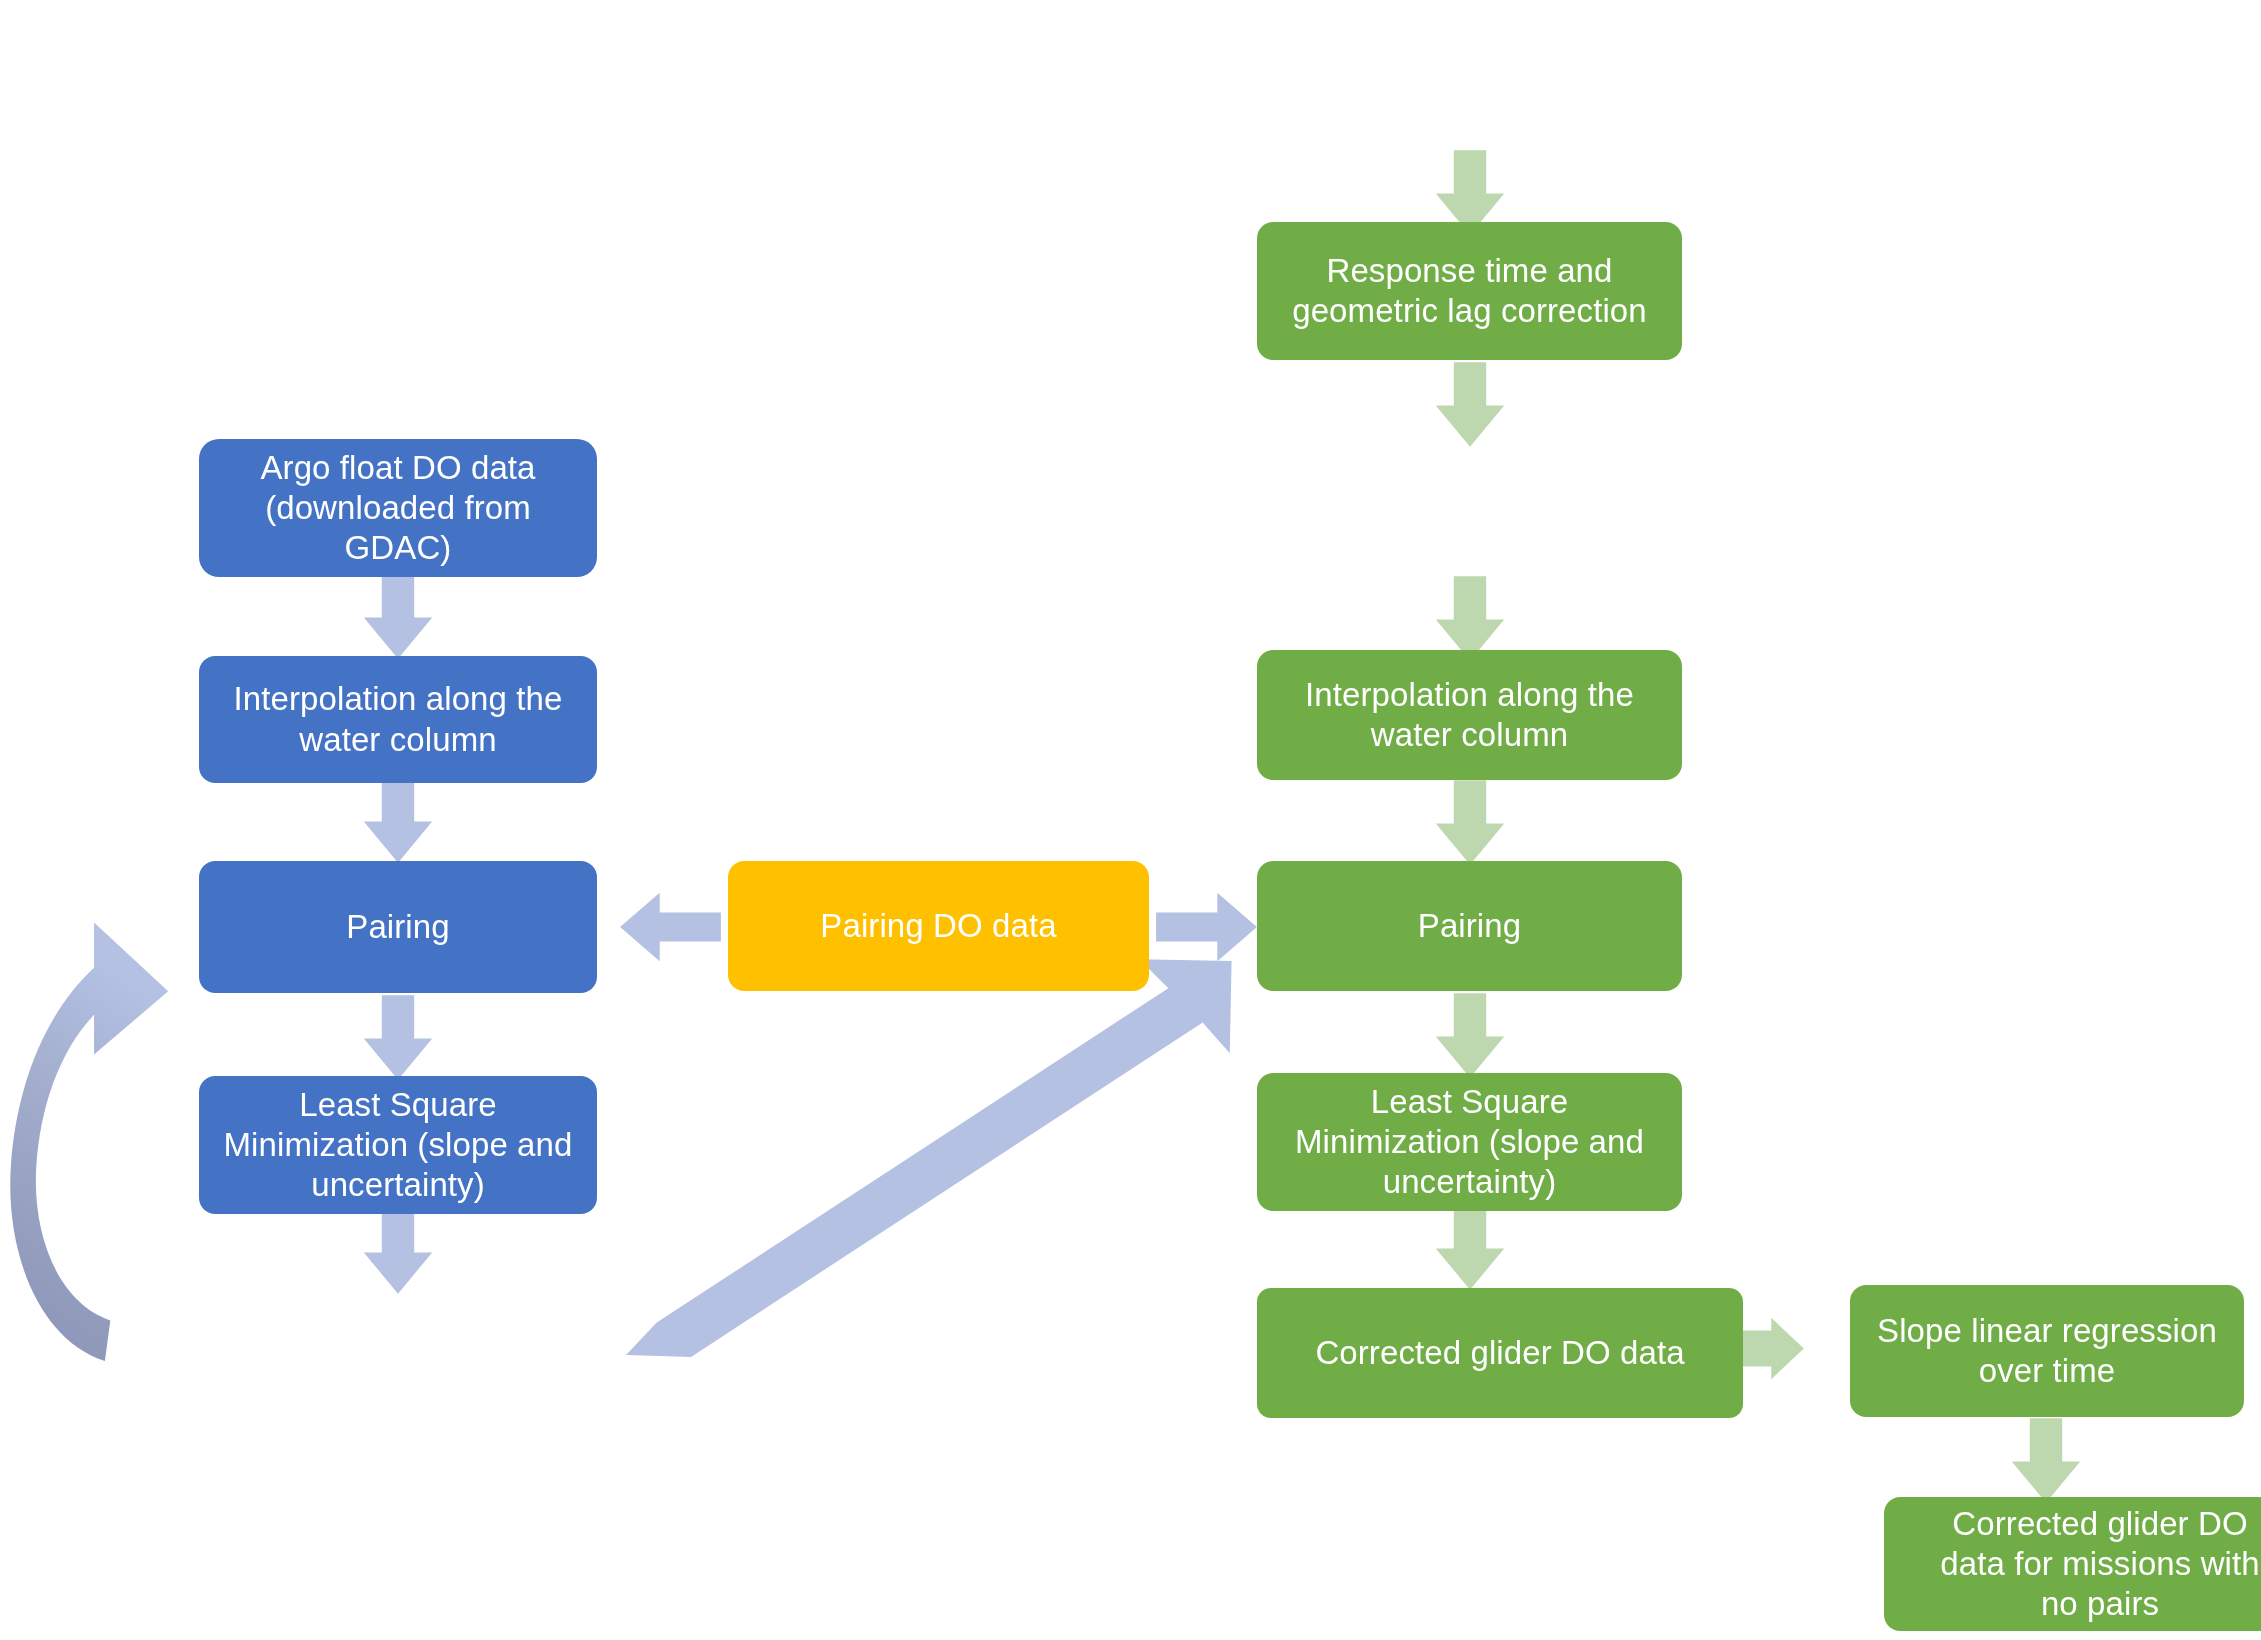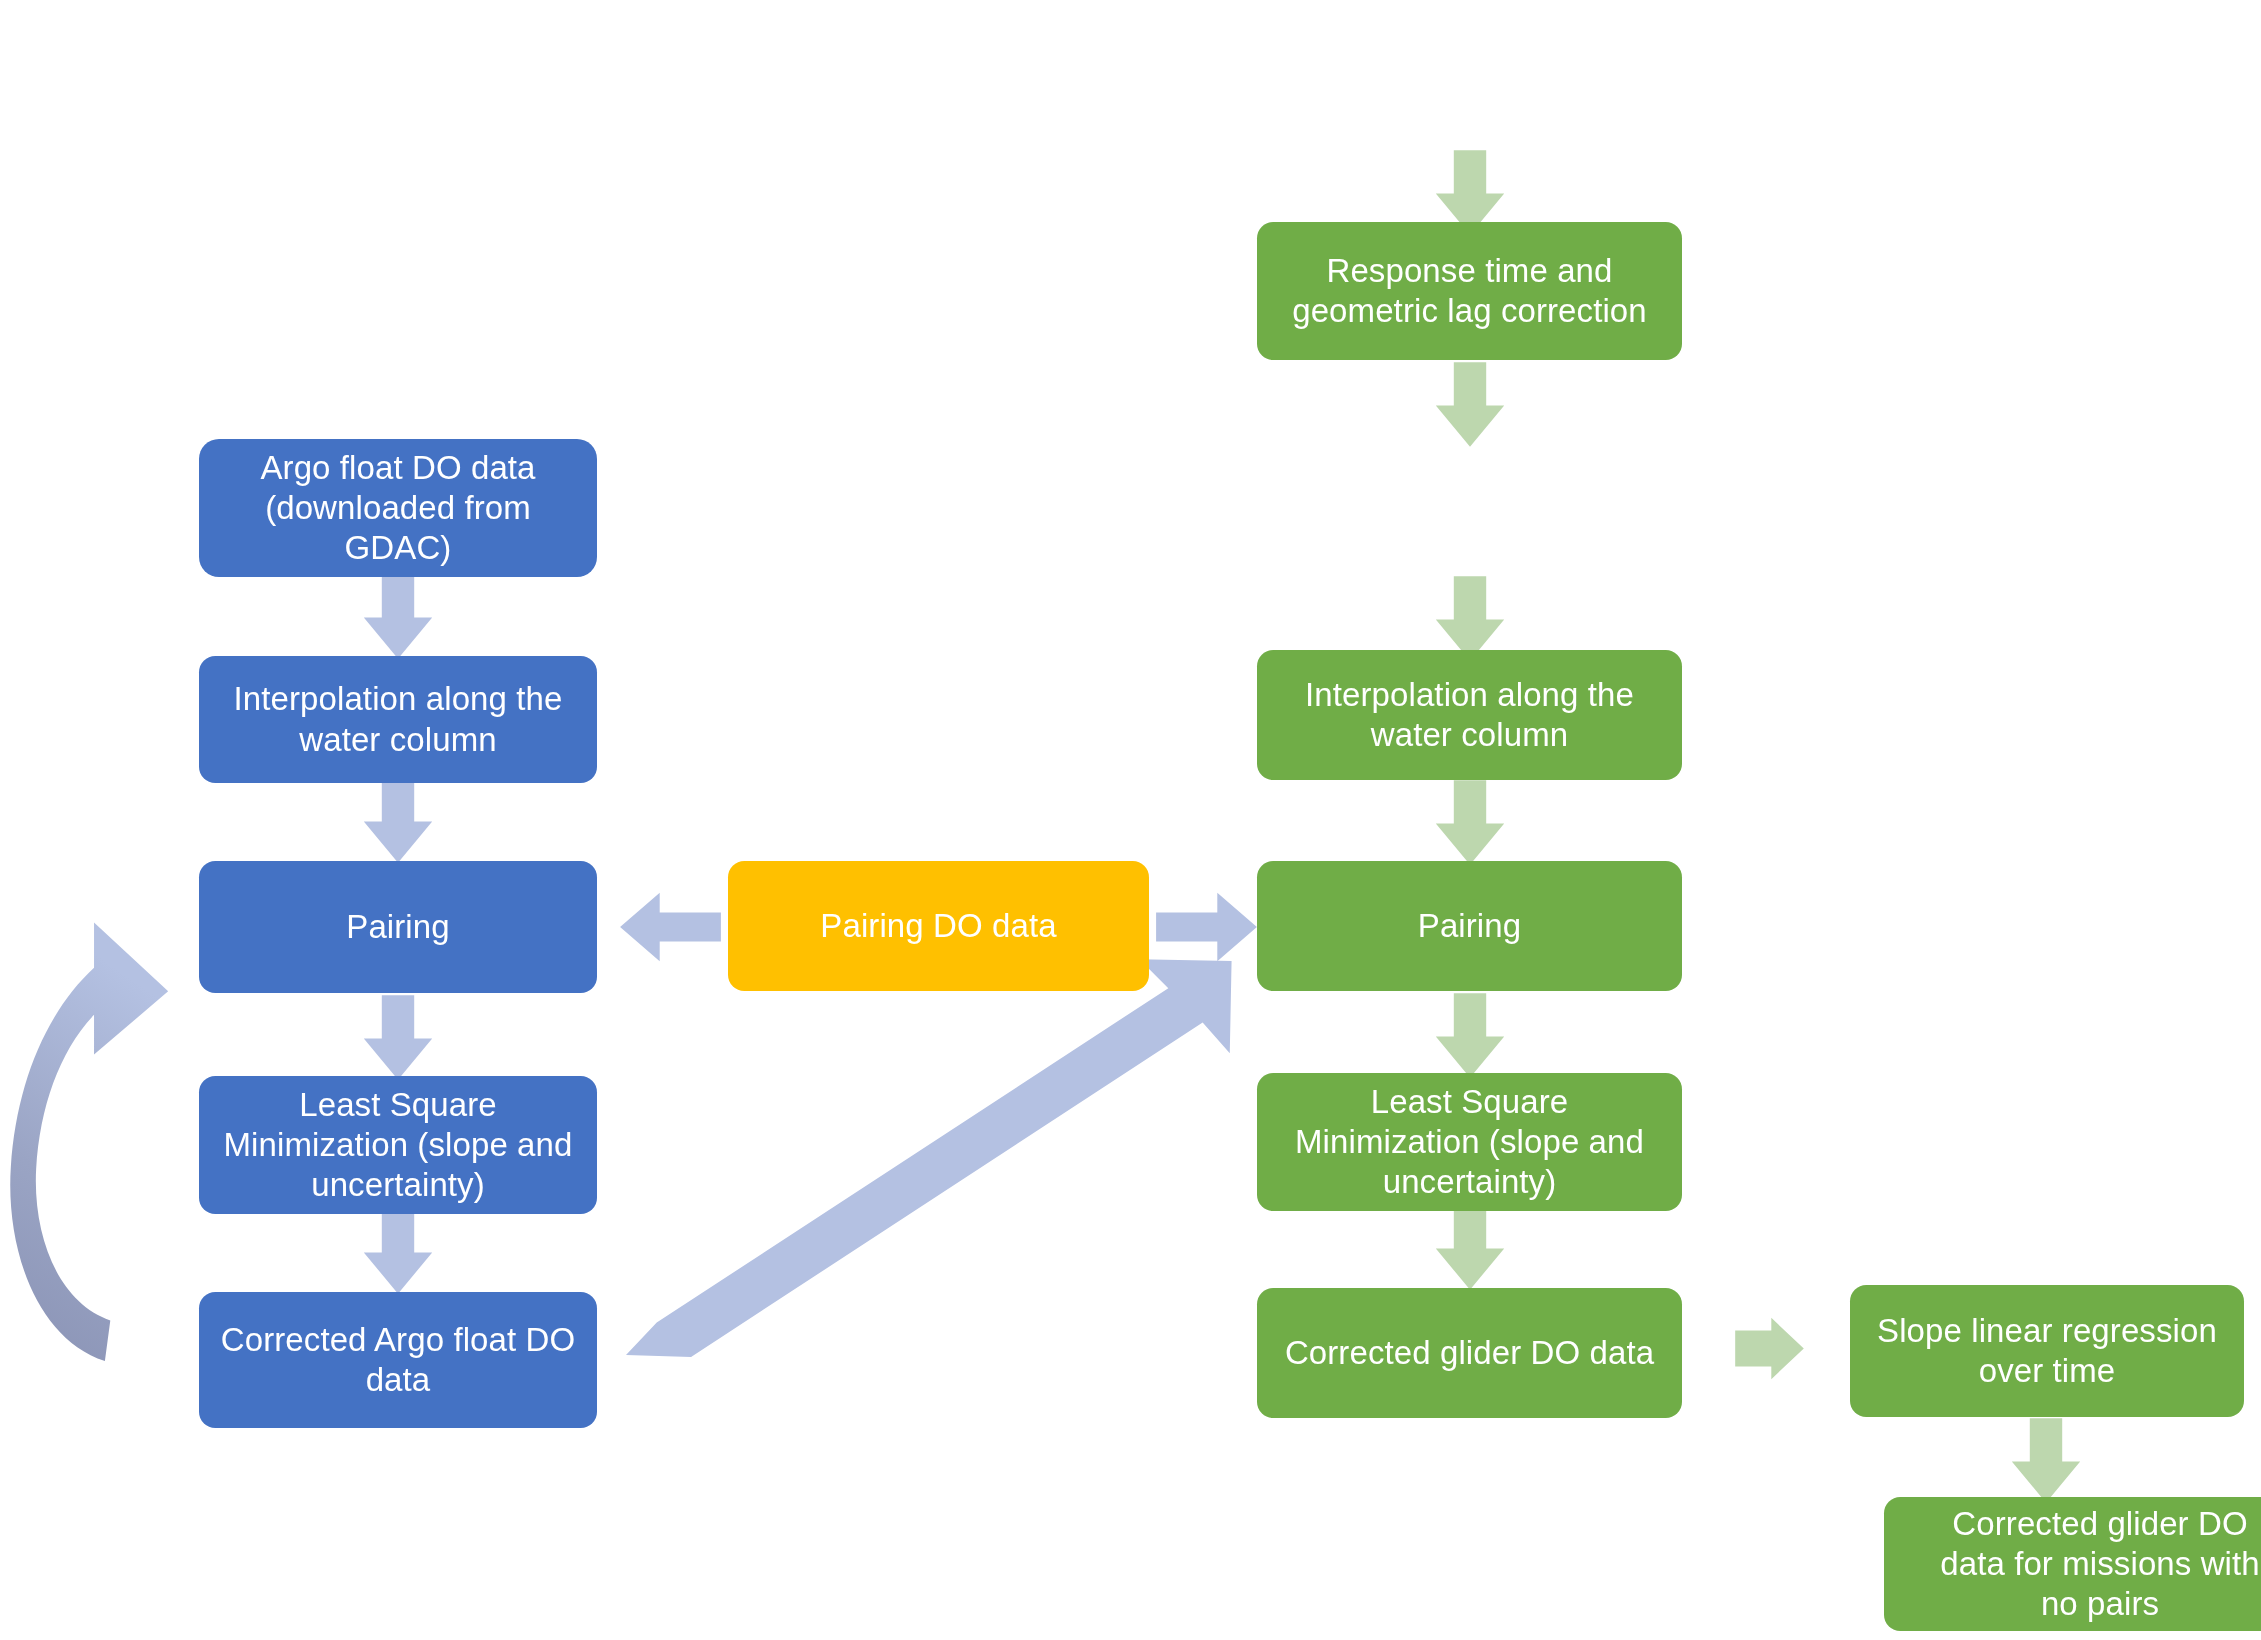--- a/index.html
+++ b/index.html
@@ -157,23 +157,20 @@
   </div>
 
   <div class="node blue" style="left:199px; top:861px; width:398px; height:132px;">
     <span>Pairing</span>
   </div>
 
   <div class="node blue" style="left:199px; top:1076px; width:398px; height:138px;">
     <span>Least Square<br>Minimization (slope and<br>uncertainty)</span>
   </div>
 
-  <div class="node blue" style="left:199px; top:1292px; width:398px; height:136px;">
-    <span>Corrected Argo float DO<br>data</span>
-  </div>
 
   <div class="node amber" style="left:728px; top:861px; width:421px; height:130px;">
     <span>Pairing DO data</span>
   </div>
 
 
   <div class="node green" style="left:1257px; top:222px; width:425px; height:138px;">
     <span>Response time and<br>geometric lag correction</span>
   </div>
 
@@ -183,21 +180,21 @@
   </div>
 
   <div class="node green" style="left:1257px; top:861px; width:425px; height:130px;">
     <span>Pairing</span>
   </div>
 
   <div class="node green" style="left:1257px; top:1073px; width:425px; height:138px;">
     <span>Least Square<br>Minimization (slope and<br>uncertainty)</span>
   </div>
 
-  <div class="node green" style="left:1257px; top:1288px; width:425px; height:130px;">
+  <div class="node green" style="left:1257px; top:1288px; width:486px; height:130px;border-radius:14px;">
     <span>Corrected glider DO data</span>
   </div>
 
   <div class="node green" style="left:1850px; top:1285px; width:394px; height:132px;">
     <span>Slope linear regression<br>over time</span>
   </div>
 
   <div class="node green" style="left:1850px; top:1497px; width:432px; height:134px;margin-left:34px;">
     <span>Corrected glider DO<br>data for missions with<br>no pairs</span>
   </div>

